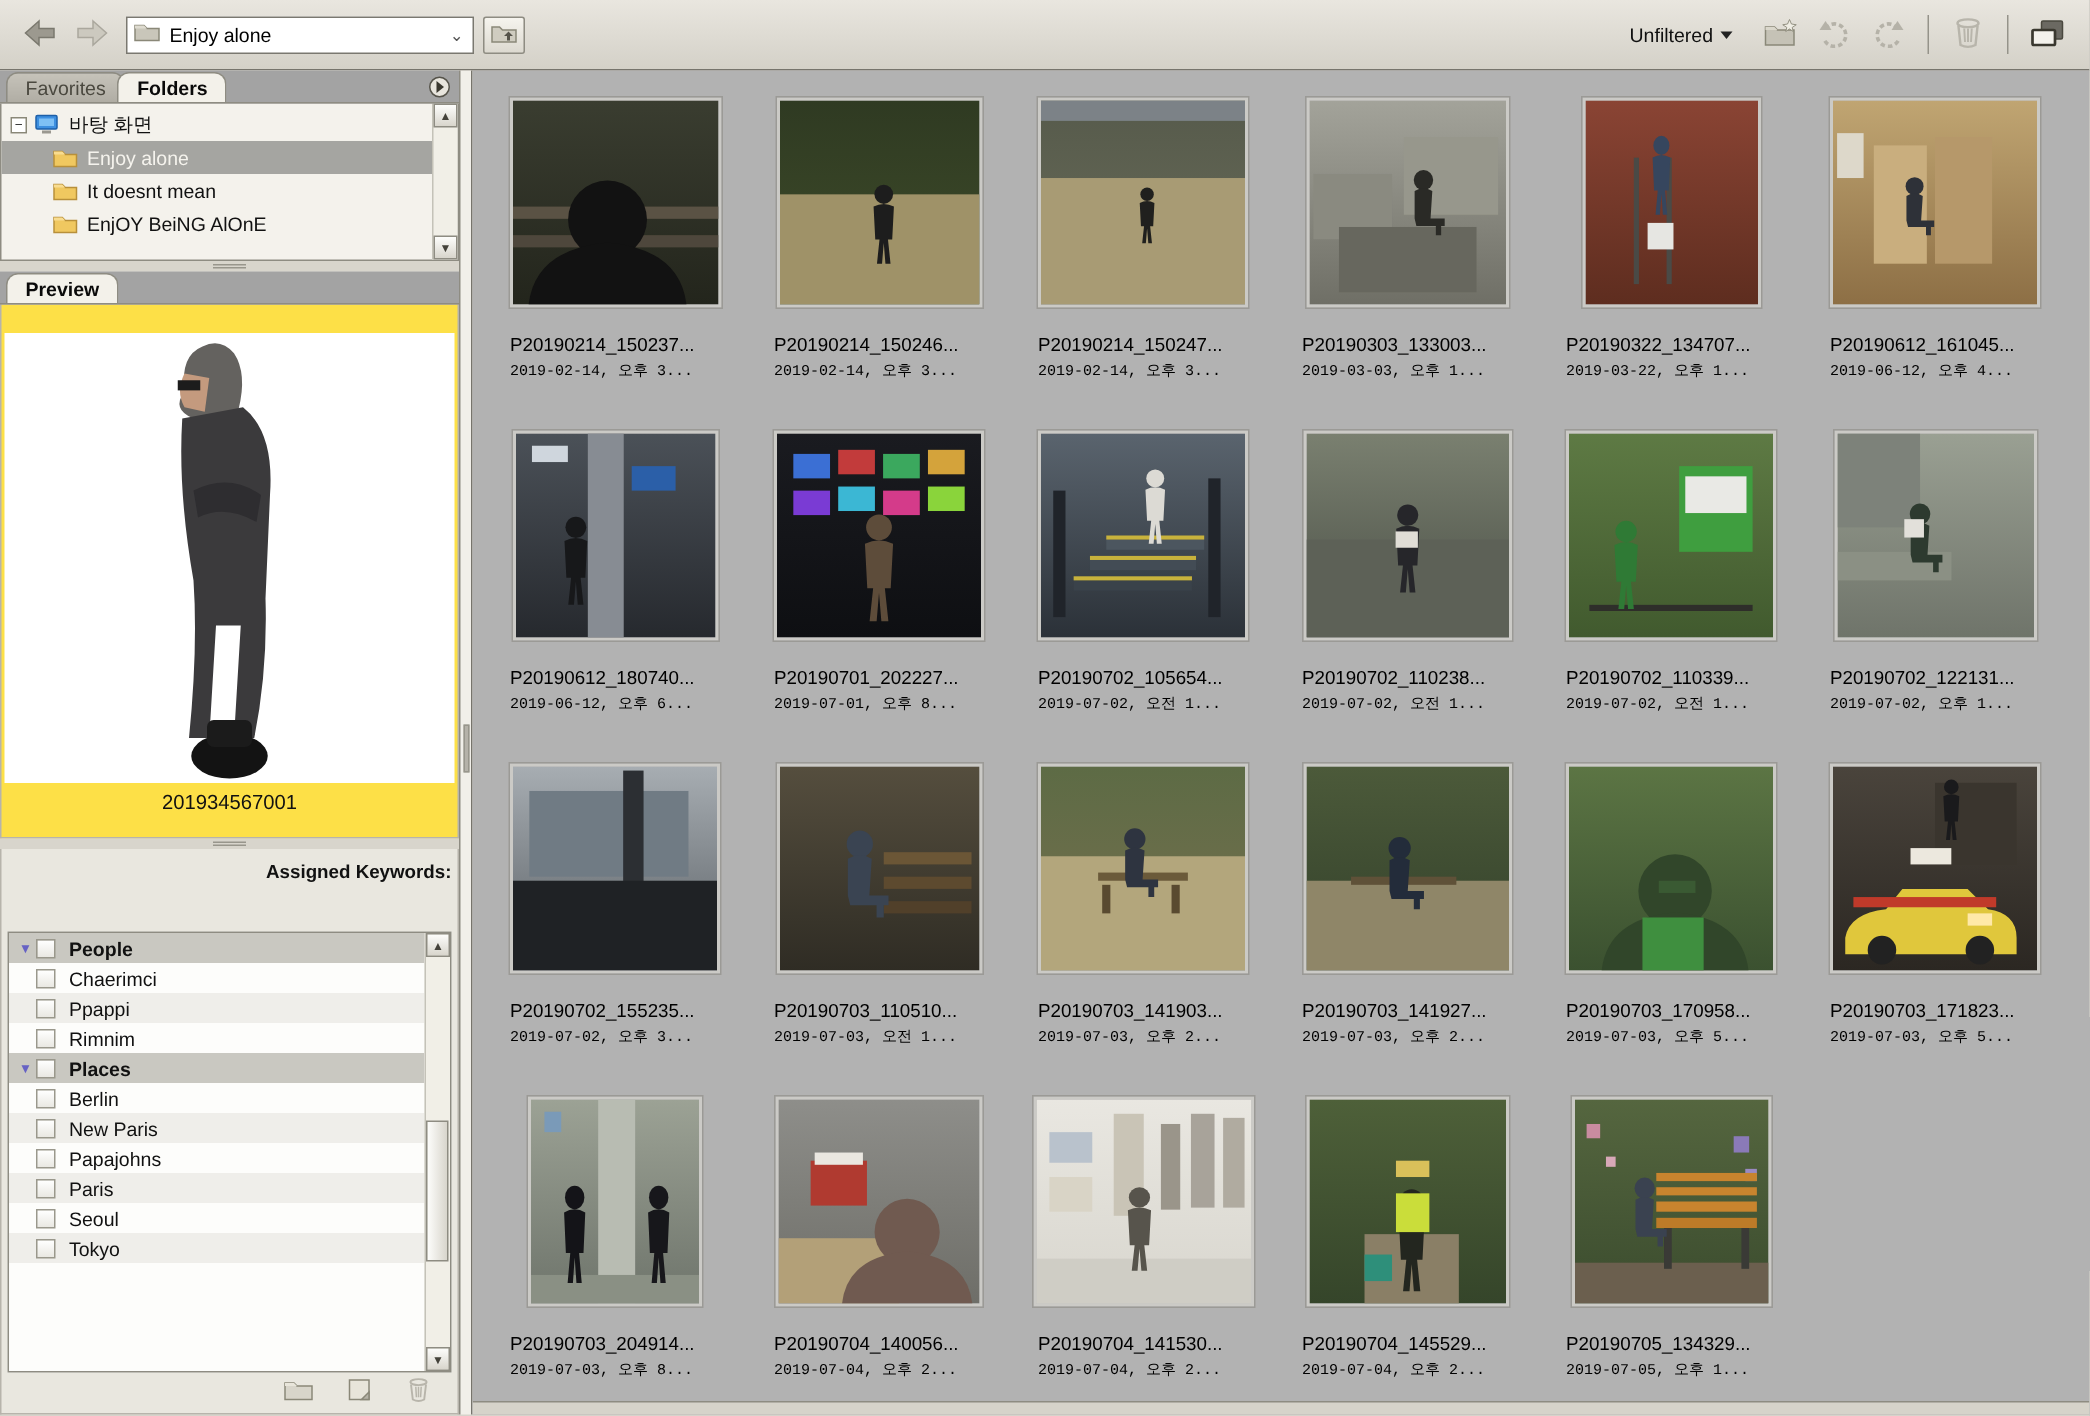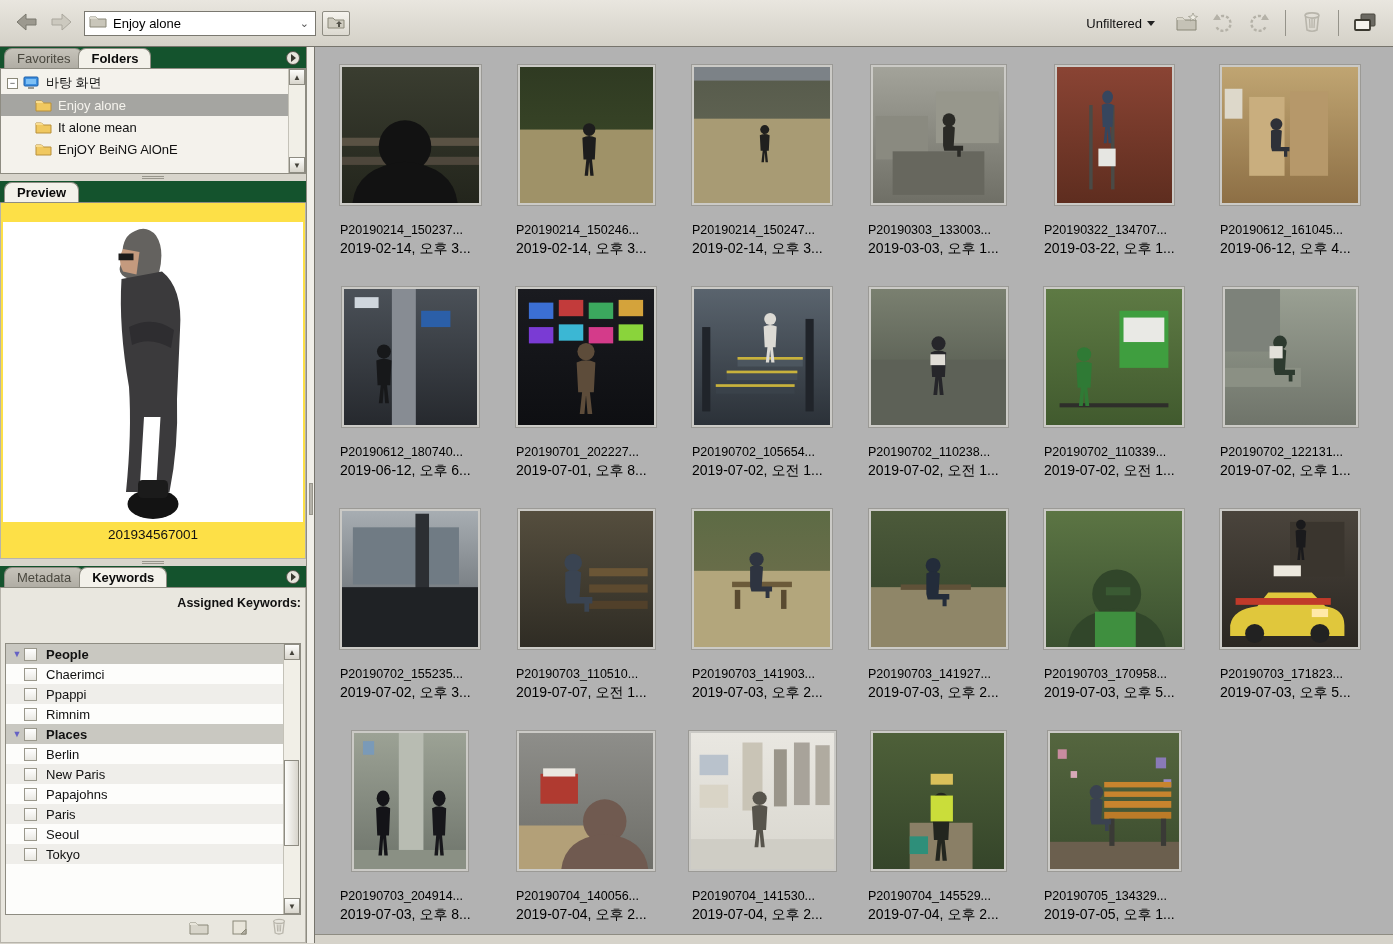--- a/index.html
+++ b/index.html
@@ -32,21 +32,21 @@
   #main { display:flex; height:896px; }
   #left { width:306px; display:flex; flex-direction:column; background:#e4e1d9; }
   #vsplit { width:9px; background:#f1efe9; border-left:1px solid #8e8c82;
     border-right:1px solid #76746c; position:relative; }
   #vsplit .grip { position:absolute; left:2px; top:436px; width:4px; height:32px;
     background:#b5b2a9; border:1px solid #98968c; }
   #content { flex:1; background:#b2b2b2; overflow:hidden; position:relative; }
 
   
   .panel { display:flex; flex-direction:column; }
-  .tabbar { height:22px; background:#14532d; display:flex; align-items:flex-end;
+  .tabbar { height:22px; background:#a3a3a3; display:flex; align-items:flex-end;
     padding-left:4px; position:relative; border-bottom:1px solid #8e8c82; }
   .tab { height:20px; padding:2px 12px 0; font-size:13px; color:#4a483f;
     background:linear-gradient(#c6c3ba,#b0ada4); border:1px solid #8e8c82;
     border-bottom:none; border-radius:8px 8px 0 0; white-space:nowrap; }
   .tab.active { background:#f3f1ea; color:#0a0a0a; font-weight:bold; z-index:2; }
   .tab + .tab { margin-left:-5px; }
   .panel-menu { position:absolute; right:6px; top:4px; width:14px; height:14px;
     border:1px solid #55534a; border-radius:50%; background:#e8e5dd;
     display:flex; align-items:center; justify-content:center; }
   .panel-menu::after { content:""; width:0; height:0; border-top:4px solid transparent;
@@ -108,21 +108,21 @@
     gap:22px; padding-right:14px; }
 
   
   #grid { display:flex; flex-wrap:wrap; padding:18px 0 0 7px; }
   .cell { width:176px; height:222px; display:flex; flex-direction:column;
     align-items:center; }
   .thumbwrap { height:144px; width:100%; display:flex; justify-content:center;
     align-items:flex-start; }
   .thumb { border:2px solid #cbcac6; outline:1px solid #9b9a96; }
   .fname { align-self:flex-start; margin:14px 0 0 18px; font-size:12.5px; color:#000; }
-  .fdate { align-self:flex-start; margin:3px 0 0 18px; font-size:14px; color:#000; }
+  .fdate { align-self:flex-start; margin:3px 0 0 18px; font-size:10px; color:#000;font-family:Liberation Mono, monospace; }
   #content-bottom { position:absolute; left:0; right:0; bottom:0; height:9px;
     background:#d6d3ca; border-top:1px solid #8e8c82; }
 </style>
 </head>
 <body>
 
 <div id="app">
 
   <div id="toolbar">
     <button class="navbtn">
@@ -240,21 +240,21 @@
                 </span>
                 <span class="tlabel">Enjoy alone</span>
               </div>
               <div class="trow lvl1">
                 <span class="ticon">
                   <svg width="17" height="14">
                     <path d="M1 3 L6.5 3 L8.5 5 L16 5 L16 13 L1 13 Z" fill="#f0c860" stroke="#b8903a"></path>
                     <path d="M1 3 L6.5 3 L8.5 5 L1 5 Z" fill="#f8dc90"></path>
                   </svg>
                 </span>
-                <span class="tlabel">It alone mean</span>
+                <span class="tlabel">It doesnt mean</span>
               </div>
               <div class="trow lvl1">
                 <span class="ticon">
                   <svg width="17" height="14">
                     <path d="M1 3 L6.5 3 L8.5 5 L16 5 L16 13 L1 13 Z" fill="#f0c860" stroke="#b8903a"></path>
                     <path d="M1 3 L6.5 3 L8.5 5 L1 5 Z" fill="#f8dc90"></path>
                   </svg>
                 </span>
                 <span class="tlabel">EnjOY BeiNG AlOnE</span>
               </div>
@@ -289,25 +289,20 @@
           </div>
           <div id="preview-caption">201934567001</div>
         </div>
       </div>
 
       <div class="hsplit">
           <div class="grip"></div>
         </div>
 
       <div class="panel" id="keywords-panel">
-        <div class="tabbar">
-          <div class="tab"><span>Metadata</span></div>
-          <div class="tab active"><span>Keywords</span></div>
-          <div class="panel-menu"></div>
-        </div>
         <div id="kw-body">
           <div id="assigned">Assigned Keywords:</div>
           <div id="kwbox">
             <div id="kwlist">
                 <div class="krow header">
                   <span class="ktri">▼</span>
                   <span class="kcheck"></span>
                   <span class="klabel">People</span>
                 </div>
                 <div class="krow">
@@ -616,21 +611,21 @@
                   <rect x="52" y="42" width="44" height="6" fill="#6b5636"></rect>
                   <rect x="52" y="54" width="44" height="6" fill="#5d4a2f"></rect>
                   <rect x="52" y="66" width="44" height="6" fill="#51402a"></rect>
                   <g transform="translate(40,74) scale(1.2)" fill="#3a4452">
                     <circle cx="0" cy="-30" r="5.5"></circle>
                     <path d="M-5 -24 Q0 -27 5 -24 L4 -9 L12 -9 L12 -5 L10 -5 L10 0 L7 0 L7 -5 L-4 -5 L-5 -9 Z"></path>
                   </g>
                 </svg></div>
             </div>
     <div class="fname">P20190703_110510...</div>
-    <div class="fdate">2019-07-07, 오전 1...</div>
+    <div class="fdate">2019-07-03, 오전 1...</div>
   </div>
 
   <div class="cell">
     <div class="thumbwrap">
               <div class="thumb" style="width: 140px; height: 140px; background: linear-gradient(rgb(93, 107, 69), rgb(119, 112, 79));"><svg viewBox="0 0 100 100" preserveAspectRatio="none" width="100%" height="100%">
                   <rect x="0" y="44" width="100" height="56" fill="#b3a67c"></rect>
                   <rect x="28" y="52" width="44" height="4" fill="#6b5a3a"></rect>
                   <rect x="30" y="58" width="4" height="14" fill="#594a30"></rect>
                   <rect x="64" y="58" width="4" height="14" fill="#594a30"></rect>
                   <g transform="translate(46,64) scale(0.95)" fill="#2e3440">

